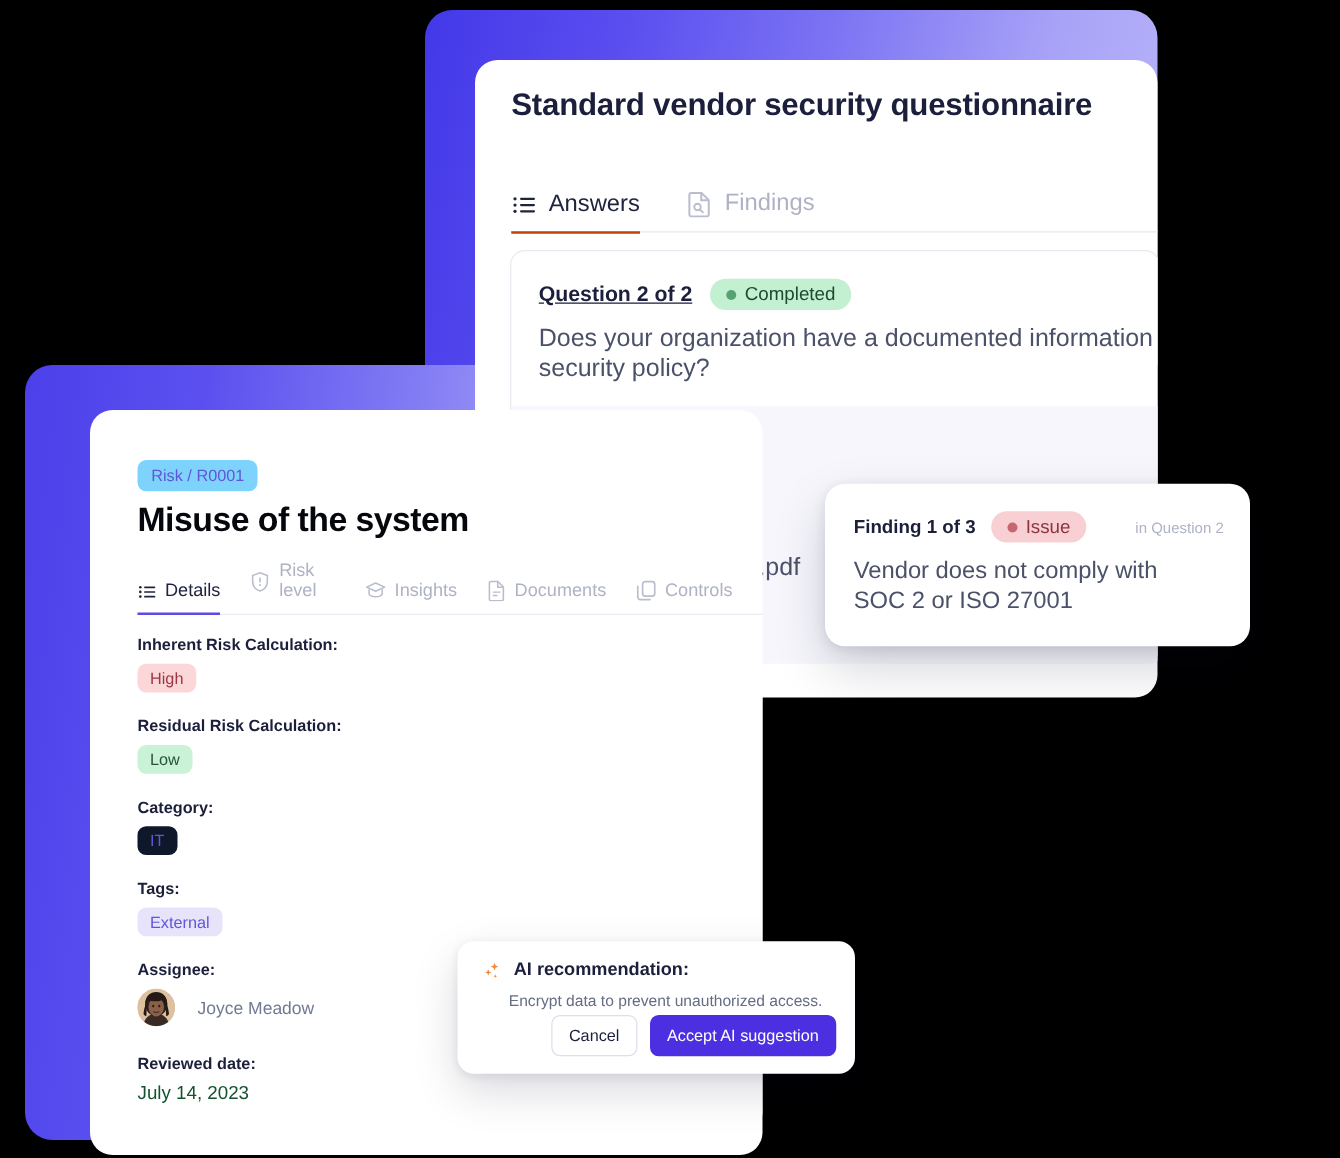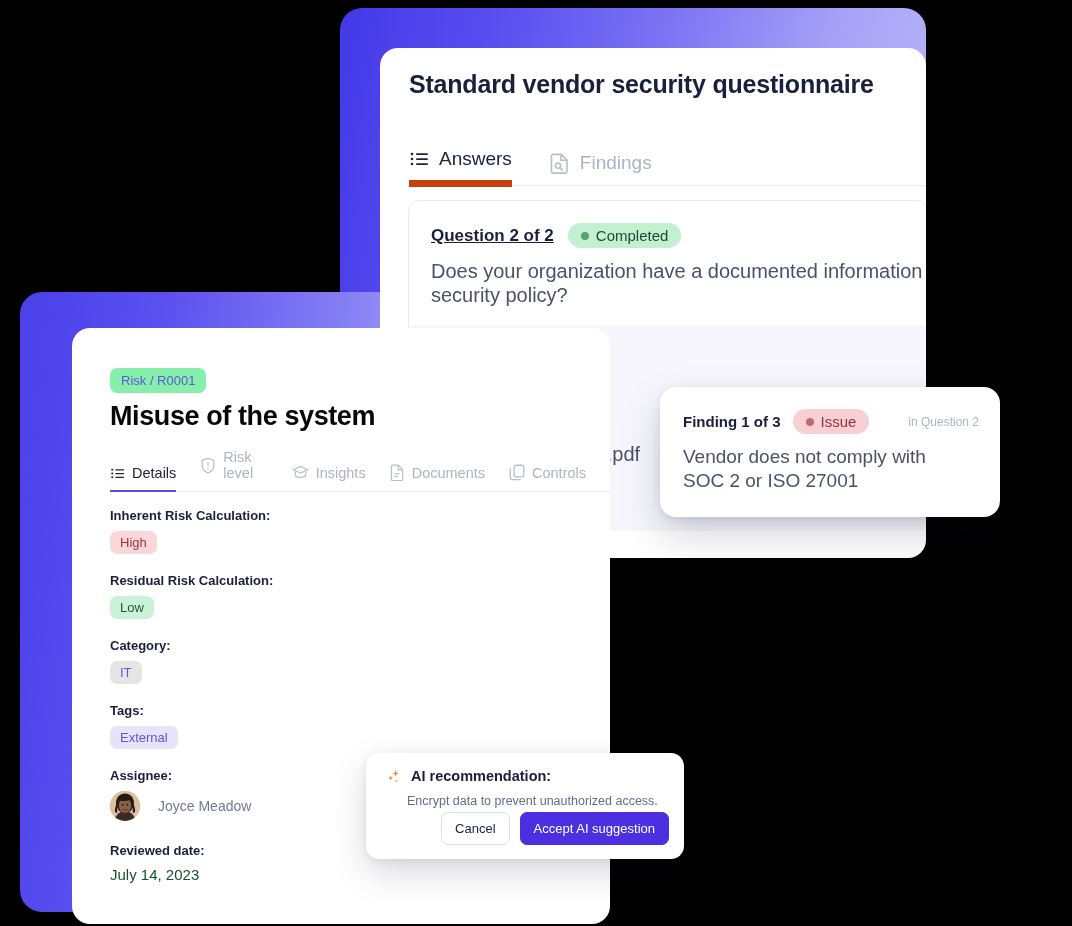--- a/index.html
+++ b/index.html
@@ -69,21 +69,21 @@
     align-items: center;
     gap: 10px;
     padding-bottom: 11px;
     margin-right: 38px;
     font-size: 19px;
     color: #aeb2c4;
     cursor: pointer;
   }
   .tab.active {
     color: #20243d;
-    border-bottom: 7px solid #c2410c;
+    border-bottom: 2px solid #c2410c;
     margin-bottom: -2px;
     padding-bottom: 10px;
   }
   .tab svg { display: block; }
 
   #q-body {
     position: absolute;
     left: 28px; top: 152px;
     width: 520px; height: 330px;
     border: 1px solid #e9e9f2;
@@ -143,21 +143,21 @@
 
   
   #risk-card {
     left: 72px; top: 328px; width: 538px; height: 596px;
     border-radius: 18px;
     overflow: hidden;
   }
   #risk-breadcrumb {
     position: absolute;
     left: 38px; top: 40px;
-    background: #86efac;
+    background: #7dd3fc;
     color: #6156d8;
     font-size: 13px;
     padding: 5px 11px;
     border-radius: 7px;
     white-space: nowrap;
   }
   #risk-title {
     position: absolute;
     left: 38px; top: 73px;
     font-size: 27px;
@@ -200,21 +200,21 @@
   }
   .tag {
     display: inline-block;
     font-size: 13px;
     padding: 4px 10px;
     border-radius: 7px;
     white-space: nowrap;
   }
   .tag-high { background: #fbd7d9; color: #9b3742; }
   .tag-low  { background: #c9f2d6; color: #25563a; }
-  .tag-it   { background: #e5e5e5; color: #6156d8; }
+  .tag-it   { background: #0f172a; color: #6156d8; }
   .tag-external { background: #e6e3fb; color: #6156d8; }
 
   .assignee-row { display: flex; align-items: center; gap: 18px; }
   .avatar {
     width: 30px; height: 30px; border-radius: 50%;
     overflow: hidden; flex: none;
     background: #d9b98f;
     position: relative;
   }
   .avatar svg { display: block; }

